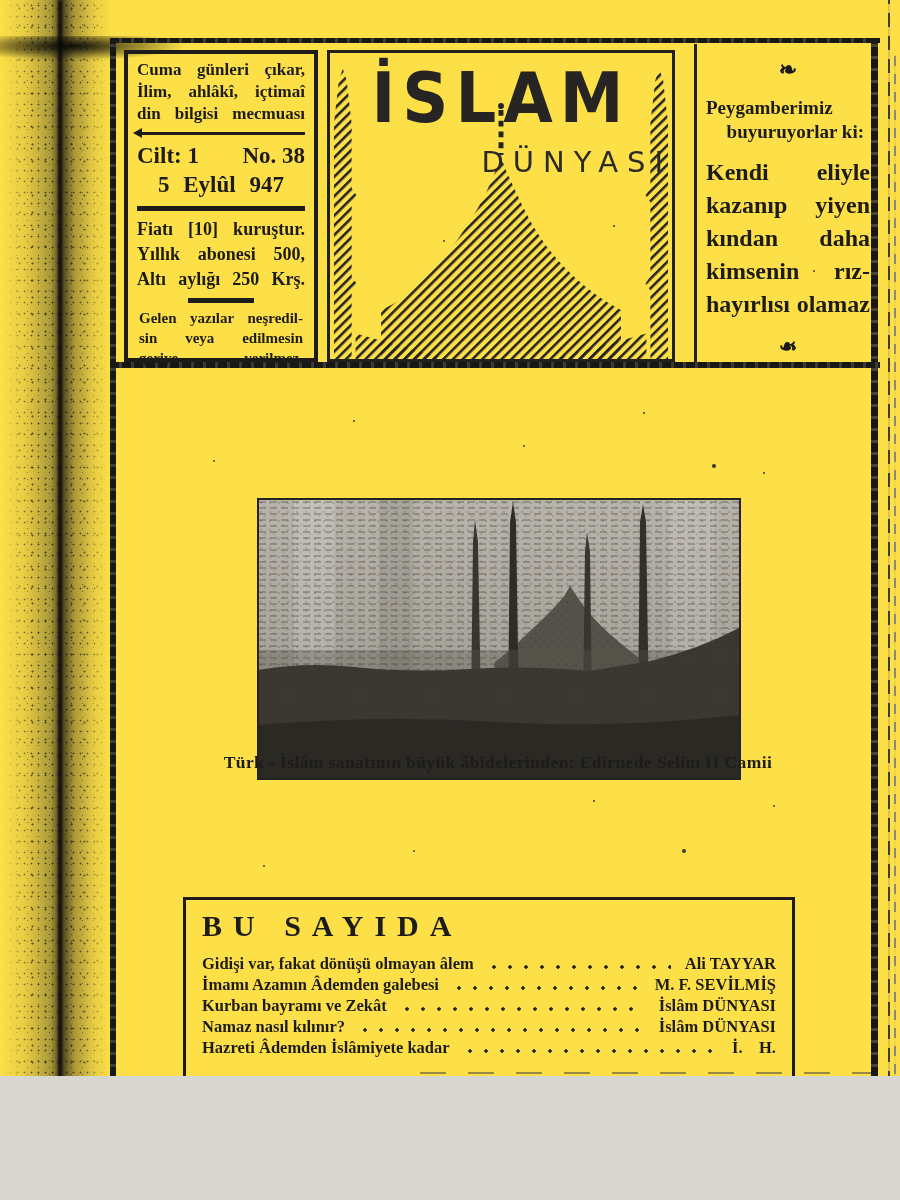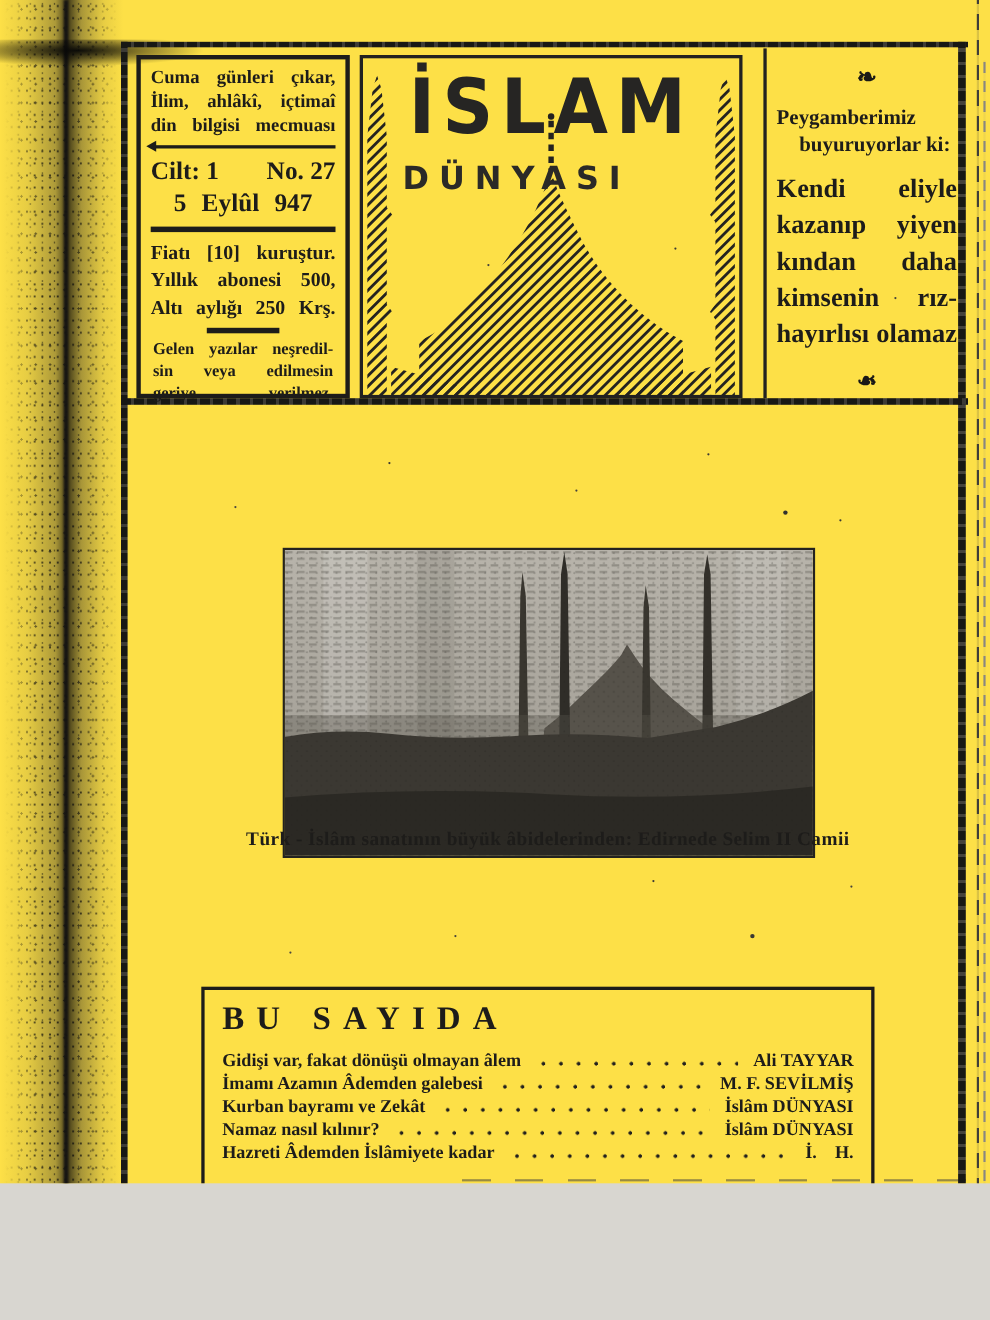--- a/index.html
+++ b/index.html
@@ -60,23 +60,23 @@
   .d-short{border-top:5px solid #1d1c1a;width:66px;margin:6px auto 5px auto;}
   .notice-line{font-size:15px;line-height:20px;text-align:justify;text-align-last:justify;padding:0 2px;}
 
   
   .masthead{position:absolute;left:327px;top:50px;width:348px;height:312px;border:3px solid #222120;
     box-sizing:border-box;overflow:hidden;}
   .masthead svg{position:absolute;left:0;top:0;width:100%;height:100%;}
   .mh-title{position:absolute;left:0;top:6px;width:100%;text-align:center;
     font-family:"DejaVu Sans","Liberation Sans",sans-serif;font-weight:800;font-size:64px;line-height:72px;
     letter-spacing:7px;color:#262523;transform:scaleY(1.08);transform-origin:top;}
-  .mh-sub{position:absolute;left:0;top:92px;width:100%;text-align:left;
-    font-family:"DejaVu Sans","Liberation Sans",sans-serif;font-weight:700;font-size:29px;
-    letter-spacing:9px;color:#2b2a27;padding-left:36px;}
+  .mh-sub{position:absolute;left:0;top:92px;width:100%;text-align:right;
+    font-family:"DejaVu Sans","Liberation Sans",sans-serif;font-weight:400;font-size:29px;
+    letter-spacing:9px;color:#2b2a27;}
 
   
   .hadith-divider{position:absolute;left:694px;top:44px;width:3px;height:318px;background:#23221f;}
   .hadith{position:absolute;left:702px;top:50px;width:172px;height:312px;box-sizing:border-box;
     padding:8px 4px 0 4px;font-weight:bold;}
   .ornament{text-align:center;font-size:22px;line-height:24px;color:#191816;}
   .ornament.flip{transform:scaleX(-1);}
   .hadith-intro1{font-size:19px;line-height:24px;margin-top:14px;}
   .hadith-intro2{font-size:19px;line-height:24px;text-align:right;padding-right:6px;}
   .quote{margin-top:12px;}
@@ -121,21 +121,21 @@
   <div class="frame frame-bottom"></div>
   <div class="frame hdr-rule"></div>
 
   <div class="info-box">
     <div class="tagline-line">Cuma günleri çıkar,</div>
     <div class="tagline-line">İlim, ahlâkî, içtimaî</div>
     <div class="tagline-line">din bilgisi mecmuası</div>
     <div class="d-arrow"></div>
     <div class="cilt-row">
       <span>Cilt: 1</span>
-      <span>No. 27</span>
+      <span>No. 38</span>
     </div>
     <div class="date-row">5 Eylûl 947</div>
     <div class="d-thick"></div>
     <div class="price-line">Fiatı [10] kuruştur.</div>
     <div class="price-line">Yıllık abonesi 500,</div>
     <div class="price-line">Altı aylığı 250 Krş.</div>
     <div class="d-short"></div>
     <div class="notice-line">Gelen yazılar neşredil-</div>
     <div class="notice-line">sin veya edilmesin</div>
     <div class="notice-line">geriye verilmez.</div>

